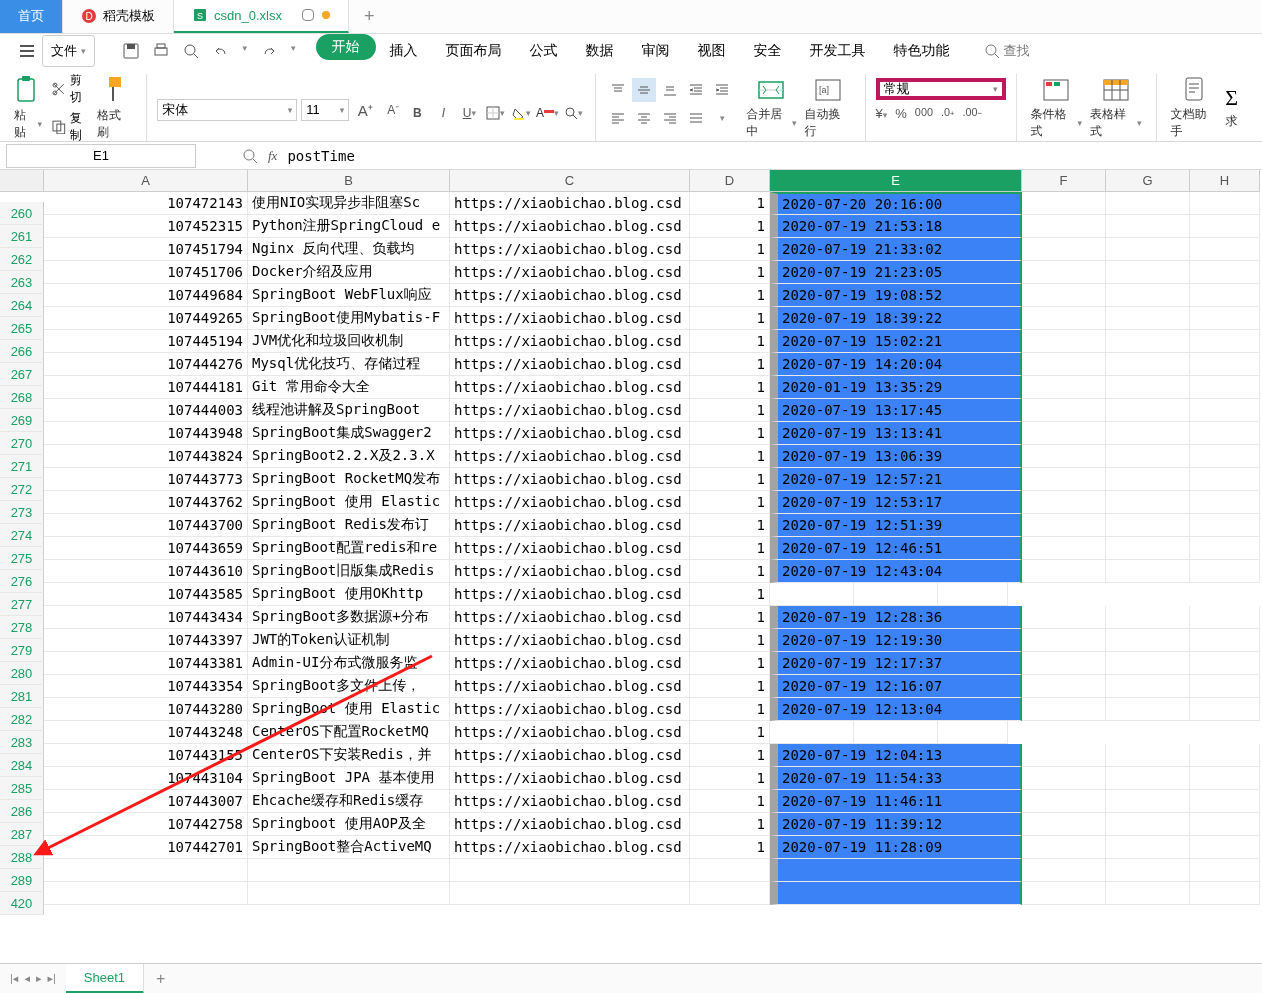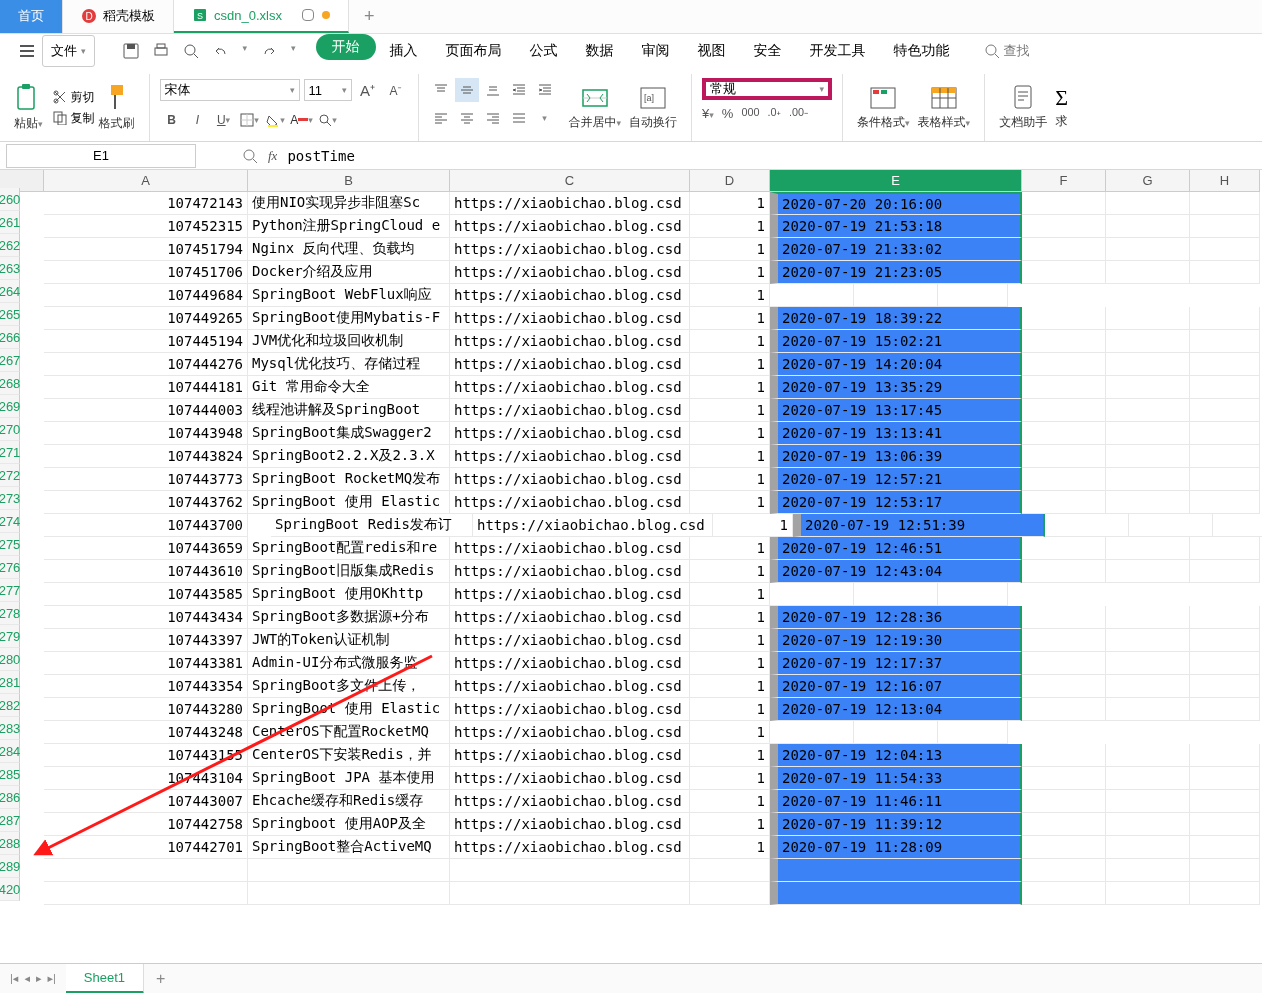--- a/index.html
+++ b/index.html
@@ -54,21 +54,21 @@
 .fx-area { display: flex; align-items: center; gap: 10px; padding-left: 40px; color: #555; }
 .fx-label { font-style: italic; font-family: serif; }
 .formula-input { border: none; outline: none; font-size: 14px; font-family: "SimSun", monospace; padding-left: 10px; }
 
 
 .sheet { flex: 1; position: relative; overflow: hidden; }
 .corner { position: absolute; left: 0; top: 0; width: 44px; height: 22px; background: #f0f0f0; border-right: 1px solid #ccc; border-bottom: 1px solid #ccc; }
 .col-headers { position: absolute; left: 44px; top: 0; height: 22px; display: flex; }
 .col-h { border-right: 1px solid #ccc; border-bottom: 1px solid #ccc; background: #f5f5f5; display: flex; align-items: center; justify-content: center; font-size: 13px; color: #555; }
 .col-h.sel { background: #1aa062; color: #fff; }
-.row-headers { position: absolute; left: 0; top: 18px; width: 20px; }
+.row-headers { position: absolute; left: 0; top: 32px; width: 44px; }
 .row-h { height: 23px; border-right: 1px solid #ccc; border-bottom: 1px solid #e8e8e8; background: #f5f5f5; display: flex; align-items: center; justify-content: center; font-size: 13px; color: #1aa062; }
 .cells { position: absolute; left: 44px; top: 22px; }
 .row { height: 23px; display: flex; }
 .cell { border-right: 1px solid #e8e8e8; border-bottom: 1px solid #e8e8e8; height: 23px; padding: 0 4px; white-space: nowrap; overflow: hidden; font-family: "SimSun", monospace; font-size: 14px; display: flex; align-items: center; }
 .cell.num { justify-content: flex-end; }
 .cell.sel-col { background: #3b82f6; border-left: 8px solid #a3a3a3; border-right: 2px solid #1aa062; }
 .cell.sel-col.first { border-top: 2px solid #1aa062; }
 
 .col-A { width: 204px; }
 .col-B { width: 202px; }
@@ -222,21 +222,21 @@
     </div>
     <div class="col">
       <svg width="24" height="30" viewBox="0 0 24 30">
           <rect x="6" y="2" width="12" height="10" fill="#f6a623"></rect>
           <path d="M10 12v14" stroke="#555" stroke-width="2"></path>
         </svg>
       <span class="label">格式刷</span>
     </div>
   </div>
 
-  <div class="group" style="flex-direction:column; padding-top:4px;">
+  <div class="group" style="flex-direction:row; padding-top:4px;">
     <div class="font-row">
       <div class="font-select">
           <span>宋体</span>
           <span class="caret">▾</span>
         </div>
       <div class="size-select">
           <span>11</span>
           <span class="caret">▾</span>
         </div>
       <div class="abtn" style="font-size:15px;">A⁺</div>
@@ -511,20 +511,21 @@
         <div class="cell col-E sel-col" style="width: 252px;">2020-07-19 21:23:05</div>
         <div class="cell col-F" style="width: 84px;"></div>
         <div class="cell col-G" style="width: 84px;"></div>
         <div class="cell col-H" style="width: 70px;"></div>
       </div>
       <div class="row">
         <div class="cell col-A num" style="width: 204px;">107449684</div>
         <div class="cell col-B" style="width: 202px;">SpringBoot WebFlux响应</div>
         <div class="cell col-C" style="width: 240px;">https://xiaobichao.blog.csd</div>
         <div class="cell col-D num" style="width: 80px;">1</div>
+        <div class="cell col-E sel-col" style="width: 252px;">2020-07-19 19:08:52</div>
         <div class="cell col-F" style="width: 84px;"></div>
         <div class="cell col-G" style="width: 84px;"></div>
         <div class="cell col-H" style="width: 70px;"></div>
       </div>
       <div class="row">
         <div class="cell col-A num" style="width: 204px;">107449265</div>
         <div class="cell col-B" style="width: 202px;">SpringBoot使用Mybatis-F</div>
         <div class="cell col-C" style="width: 240px;">https://xiaobichao.blog.csd</div>
         <div class="cell col-D num" style="width: 80px;">1</div>
         <div class="cell col-E sel-col" style="width: 252px;">2020-07-19 18:39:22</div>
@@ -550,21 +551,21 @@
         <div class="cell col-E sel-col" style="width: 252px;">2020-07-19 14:20:04</div>
         <div class="cell col-F" style="width: 84px;"></div>
         <div class="cell col-G" style="width: 84px;"></div>
         <div class="cell col-H" style="width: 70px;"></div>
       </div>
       <div class="row">
         <div class="cell col-A num" style="width: 204px;">107444181</div>
         <div class="cell col-B" style="width: 202px;">Git 常用命令大全</div>
         <div class="cell col-C" style="width: 240px;">https://xiaobichao.blog.csd</div>
         <div class="cell col-D num" style="width: 80px;">1</div>
-        <div class="cell col-E sel-col" style="width: 252px;">2020-07-19 13:35:29</div>
+        <div class="cell col-E sel-col" style="width: 252px;">2020-01-19 13:35:29</div>
         <div class="cell col-F" style="width: 84px;"></div>
         <div class="cell col-G" style="width: 84px;"></div>
         <div class="cell col-H" style="width: 70px;"></div>
       </div>
       <div class="row">
         <div class="cell col-A num" style="width: 204px;">107444003</div>
         <div class="cell col-B" style="width: 202px;">线程池讲解及SpringBoot</div>
         <div class="cell col-C" style="width: 240px;">https://xiaobichao.blog.csd</div>
         <div class="cell col-D num" style="width: 80px;">1</div>
         <div class="cell col-E sel-col" style="width: 252px;">2020-07-19 13:17:45</div>
@@ -607,21 +608,21 @@
         <div class="cell col-B" style="width: 202px;">SpringBoot 使用 Elastic</div>
         <div class="cell col-C" style="width: 240px;">https://xiaobichao.blog.csd</div>
         <div class="cell col-D num" style="width: 80px;">1</div>
         <div class="cell col-E sel-col" style="width: 252px;">2020-07-19 12:53:17</div>
         <div class="cell col-F" style="width: 84px;"></div>
         <div class="cell col-G" style="width: 84px;"></div>
         <div class="cell col-H" style="width: 70px;"></div>
       </div>
       <div class="row">
         <div class="cell col-A num" style="width: 204px;">107443700</div>
-        <div class="cell col-B" style="width: 202px; margin-left: 23px;">SpringBoot Redis发布订</div>
+        <div class="cell col-B" style="width: 202px;">SpringBoot Redis发布订</div>
         <div class="cell col-C" style="width: 240px;">https://xiaobichao.blog.csd</div>
         <div class="cell col-D num" style="width: 80px;">1</div>
         <div class="cell col-E sel-col" style="width: 252px;">2020-07-19 12:51:39</div>
         <div class="cell col-F" style="width: 84px;"></div>
         <div class="cell col-G" style="width: 84px;"></div>
         <div class="cell col-H" style="width: 70px;"></div>
       </div>
       <div class="row">
         <div class="cell col-A num" style="width: 204px;">107443659</div>
         <div class="cell col-B" style="width: 202px;">SpringBoot配置redis和re</div>

